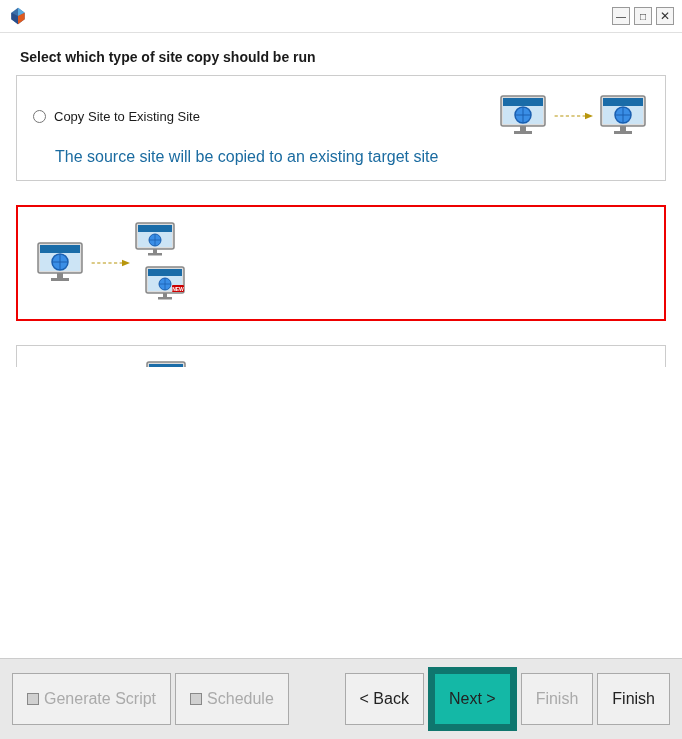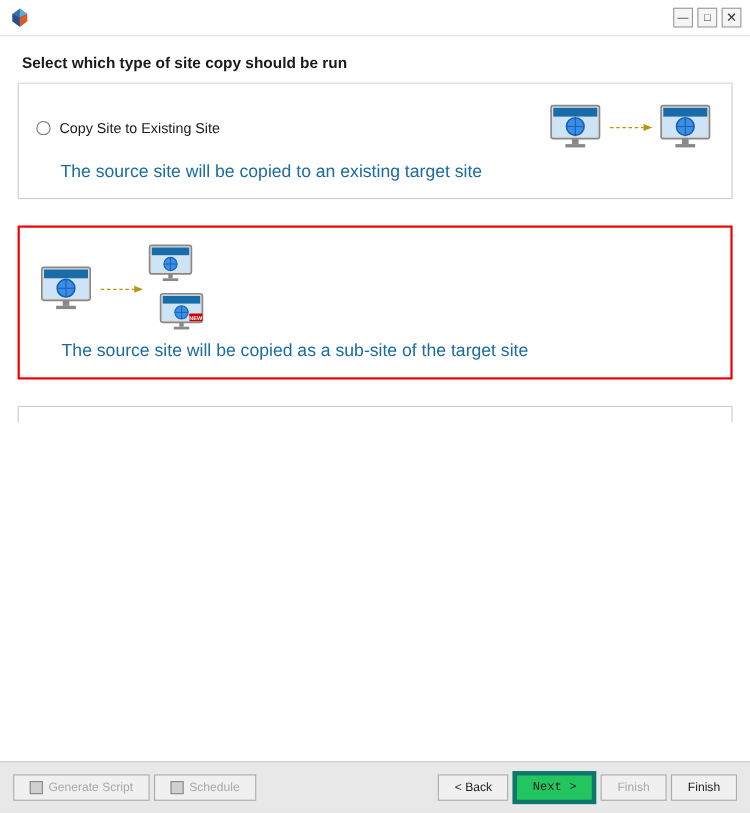--- a/index.html
+++ b/index.html
@@ -127,37 +127,36 @@
       background: #e8e8e8;
       border-top: 1px solid #ccc;
       padding: 8px 12px;
       display: flex;
       align-items: center;
       gap: 4px;
       flex-shrink: 0;
     }
 
     .toolbar-btn {
-      padding: 5px 14px;
-      font-size: 11px;
+      padding: 16px 14px;
+      font-size: 16px;
       border: 1px solid #aaa;
       background: #f0f0f0;
       cursor: pointer;
       display: flex;
       align-items: center;
       gap: 5px;
       color: #222;
       min-width: 60px;
       justify-content: center;
     }
 
     .toolbar-btn.primary {
-      border: 4px solid #0f766e;
-      background: #22c55e;
-      font-family: Liberation Mono, monospace;
+      border: 7px solid #0f766e;
+      background: #14b8a6;
     }
 
     .toolbar-btn.disabled {
       color: #aaa;
     }
 
     .toolbar-spacer {
       flex: 1;
     }
 
@@ -293,21 +292,20 @@
               <line x1="15" y1="19" x2="27" y2="19" stroke="#1a5fb0" stroke-width="0.8"></line>
               <rect x="19" y="28" width="4" height="4" fill="#888"></rect>
               <rect x="14" y="32" width="14" height="2.5" fill="#888"></rect>
 
               <rect x="28" y="20" width="12" height="7" rx="1" fill="#cc0000"></rect>
               <text x="34" y="26" text-anchor="middle" fill="white" font-size="5" font-weight="bold">NEW</text>
             </svg>
           </div>
         </div>
       </div>
-      <div class="option-desc">The source site will be copied as a sub-site of the target site</div>
     </div>
 
     <div class="option-card">
       <div class="option-header">
 
         <div class="illus-wrapper">
           <svg width="52" height="52" viewBox="0 0 52 52">
             <rect x="4" y="6" width="44" height="30" rx="2" fill="#ddd" stroke="#888" stroke-width="1.5"></rect>
             <rect x="6" y="8" width="40" height="26" fill="#cce4f5"></rect>
             <rect x="6" y="8" width="40" height="8" fill="#1a6ca8"></rect>

